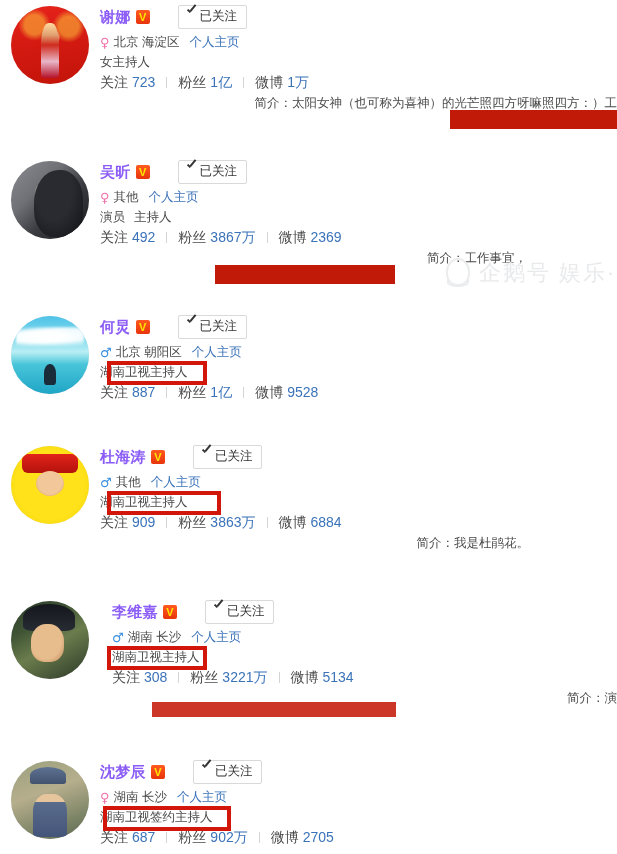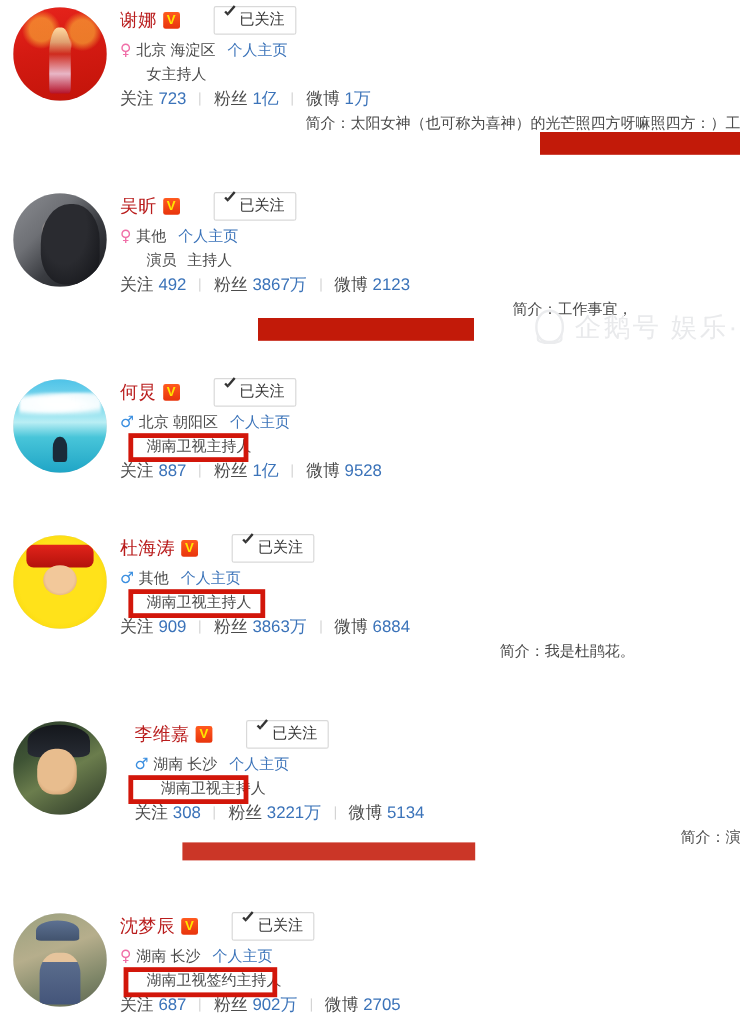--- a/index.html
+++ b/index.html
@@ -162,23 +162,23 @@
   }
 
   .name-line {
     display: flex;
     align-items: center;
     height: 26px;
     margin-bottom: 3px;
   }
 
   .uname {
-    color: #b91c1c;
+    color: #8b5cf6;
     font-size: 15px;
-    font-weight: normal;
+    font-weight: bold;
     letter-spacing: 0.3px;
     white-space: nowrap;
   }
 
   .v-badge {
     display: inline-block;
     width: 14px;
     height: 14px;
     margin-left: 5px;
     background: linear-gradient(180deg,#ff5a1f 0%, #e8340c 100%);
@@ -261,21 +261,20 @@
   }
 
   .tag-line {
     font-size: 12.5px;
     color: #4a4a4a;
     height: 20px;
     line-height: 20px;
     display: flex;
     align-items: center;
     position: relative;
-    margin-left: 22px;
   }
   .tag-item { margin-right: 9px; }
 
   .stats-line {
     font-size: 14px;
     color: #4a4a4a;
     height: 21px;
     line-height: 21px;
     display: flex;
     align-items: center;
@@ -414,21 +413,21 @@
       </div>
       <div class="tag-line">
         <span class="tag-item">演员</span>
         <span class="tag-item">主持人</span>
       </div>
       <div class="stats-line">
         <span class="stat"><span>关注</span><span class="num">492</span></span>
         <span class="sep"></span>
         <span class="stat"><span>粉丝</span><span class="num">3867万</span></span>
         <span class="sep"></span>
-        <span class="stat"><span>微博</span><span class="num">2123</span></span>
+        <span class="stat"><span>微博</span><span class="num">2369</span></span>
       </div>
       <div class="bio-line">简介：工作事宜，</div>
     </div>
   </div>
   <div class="redact" style="left:215px; top:265px; width:180px; height:19px;"></div>
 
   <div class="watermark" style="left:443px; top:258px;">
     <span class="penguin"></span>
     <span>企鹅号 娱乐·</span>
   </div>

